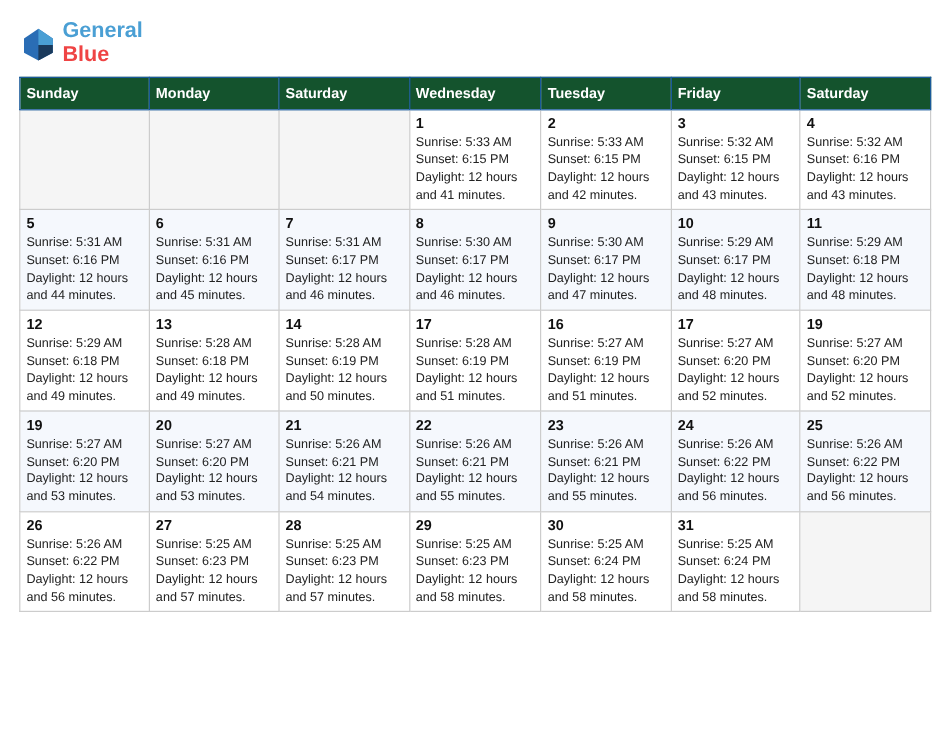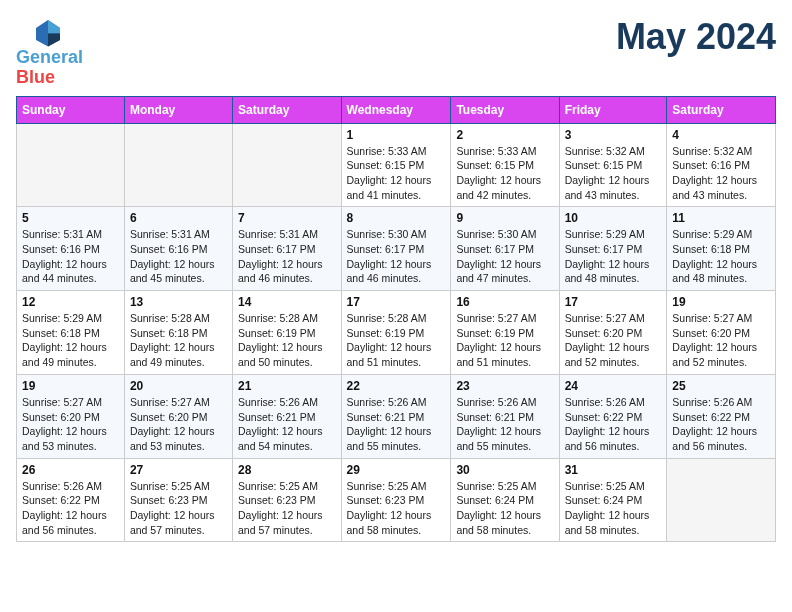--- a/index.html
+++ b/index.html
@@ -12,21 +12,20 @@
     }
     .header {
       display: flex;
       justify-content: space-between;
       align-items: flex-start;
       margin-bottom: 8px;
     }
     .logo {
       display: flex;
       align-items: center;
-      flex-direction: column;
     }
     .logo-text {
       font-size: 18px;
       font-weight: bold;
       color: #1a3a5c;
       line-height: 1.1;
     }
     .logo-text span {
       color: #4a9fd4;
     }
@@ -46,21 +45,21 @@
     .location {
       font-size: 14px;
       color: #333;
     }
     table {
       width: 100%;
       border-collapse: collapse;
       font-size: 10.5px;
     }
     thead tr th {
-      background-color: #d946ef;
+      background-color: #14532d;
       color: #fff;
       text-align: left;
       padding: 6px 5px;
       font-size: 12px;
       border: 1px solid #1a5a9a;
     }
     tbody tr td {
       border: 1px solid #ccc;
       vertical-align: top;
       padding: 4px 5px;
@@ -94,21 +93,20 @@
       <polygon points="20,5 35,15 35,30 20,38 5,30 5,15" fill="#2a6db5"></polygon>
       <polygon points="20,5 35,15 35,22 20,22" fill="#4a9fd4"></polygon>
       <polygon points="20,22 35,22 35,30 20,38" fill="#1a3a5c"></polygon>
     </svg>
     <div class="logo-text">
       <div><span>General</span></div>
       <div><span style="color:#ef4444">Blue</span></div>
     </div>
   </div>
   <div class="title-block">
-    <div class="month-title">May 2024</div>
   </div>
 </div>
 
 <table>
   <thead>
     <tr>
     <th>Sunday</th>
         <th>Monday</th>
         <th>Saturday</th>
         <th>Wednesday</th>

